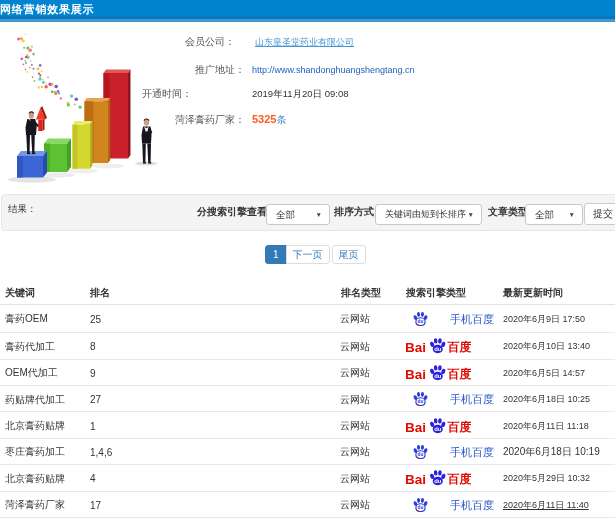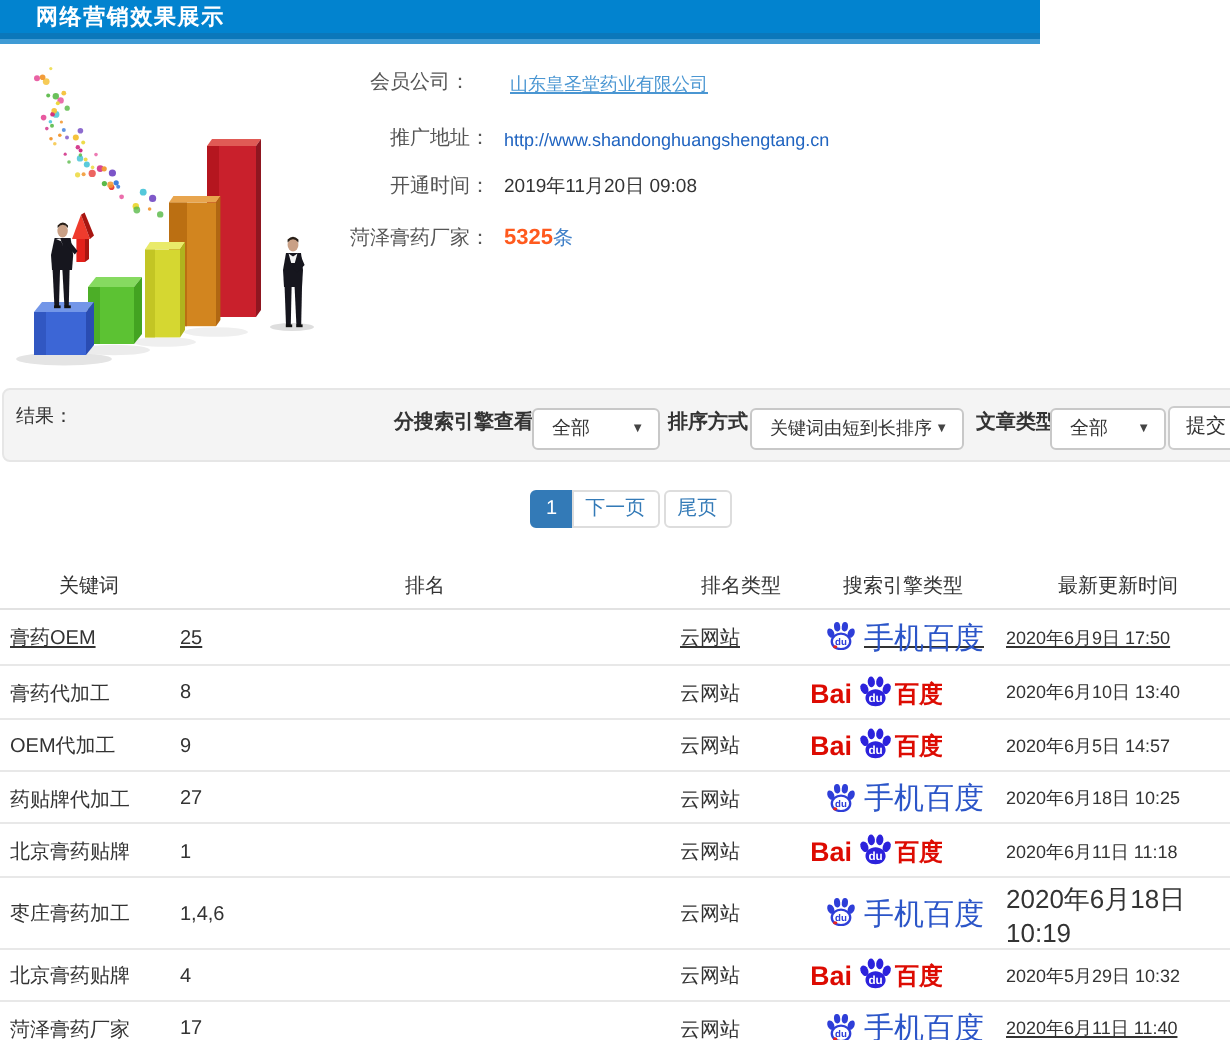--- a/index.html
+++ b/index.html
@@ -1,20 +1,20 @@
 <!DOCTYPE html>
 <html><head>
 <meta charset="utf-8">
 <style>
 * { margin:0; padding:0; box-sizing:border-box; }
 html,body { width:615px; height:520px; background:#fff; font-family:"Liberation Sans",sans-serif; overflow:hidden; }
 body { position:relative; }
-.topbar { position:absolute; left:0; top:0; width:520px; height:22px;
+.topbar { position:absolute; left:0; top:0; width:615px; height:22px;
   background:linear-gradient(#0283cf 0 75%,#0b77ba 75% 88%,#3f9bd5 88% 100%);
-  color:#fff; font-size:11px; font-weight:bold; letter-spacing:0.8px; line-height:19px; padding-left:18px; }
+  color:#fff; font-size:11px; font-weight:bold; letter-spacing:0.8px; line-height:19px; }
 .hero { position:absolute; left:0; top:30px; width:170px; height:155px; }
 .lbl { position:absolute; font-size:10px; color:#555; width:132px; text-align:right; line-height:12px; }
 .val { position:absolute; font-size:9.5px; color:#333; line-height:12px; }
 a.company { font-size:9px; color:#4a96d2; text-decoration:underline; }
 a.url { color:#2064c0; text-decoration:none; }
 .num { color:#ff5a1e; font-weight:bold; font-size:11px; }
 .tiao { color:#4080c8; font-size:10px; }
 .band { position:absolute; left:1px; top:194px; width:620px; height:37px;
   background:#f4f4f4; border:1px solid #e6e6e6; border-radius:4px; }
 .band-lbl { position:absolute; font-size:10px; color:#333; font-weight:bold; line-height:12px; }
@@ -24,34 +24,34 @@
 .btn { position:absolute; left:584px; top:203px; width:46px; height:22px; background:#fff;
   border:1px solid #ccc; border-radius:3px; font-size:10px; color:#333; text-align:left; padding-left:8px; line-height:20px; }
 .pager { position:absolute; left:265px; top:245px; height:20px; font-size:10px; }
 .pg { display:inline-block; float:left; height:19px; line-height:17px; padding:0 6px;
   border:1px solid #ddd; background:#fff; color:#337ab7; }
 .pg.act { background:#337ab7; border-color:#337ab7; color:#fff;
   border-radius:3px 0 0 3px; padding:0 7px; }
 .pg.next { margin-left:-1px; border-radius:0 3px 3px 0; }
 .pg.last { margin-left:2px; border-radius:3px; }
 table.res { position:absolute; left:0; top:279px; width:615px; border-collapse:collapse; table-layout:fixed; }
-table.res th { font-size:10px; color:#333; text-align:center; font-weight:normal; height:25px;
+table.res th { font-size:10px; color:#333; text-align:left; font-weight:bold; height:25px;
   border-bottom:1px solid #e2e2e2; padding:3px 0 0 0; vertical-align:middle; }
 table.res td { font-size:10px; color:#333; height:26.4px; border-bottom:1px solid #e8e8e8;
   padding:2px 0 0 0; vertical-align:middle; }
-table.res tr.r1 td { height:28.7px;text-decoration:underline; }
+table.res tr.r1 td { height:28.7px; }
 .c1 { width:84px; padding-left:5px !important; }
 .c2 { width:251px; }
 .c3 { width:65px; }
 .c4 { width:97px; }
 .c5 { width:118px; }
 td.rank { color:#5588bb; }
 .bd-mobile { display:inline-block; margin-left:12px; vertical-align:middle; }
 .bd-pc { display:inline-block; vertical-align:middle; margin-left:6px; }
-.mb-txt { color:#2b55c8; font-size:15px; vertical-align:middle; margin-left:3px; }
+.mb-txt { color:#2b55c8; font-size:11px; vertical-align:middle; margin-left:21px; }
 </style>
 </head>
 <body>
 <div class="topbar">网络营销效果展示</div>
 
 <svg class="hero" viewBox="0 0 170 155" xmlns="http://www.w3.org/2000/svg">
 
   <ellipse cx="32" cy="149.5" rx="24" ry="3.2" fill="#e4e4e4"></ellipse>
   <ellipse cx="57" cy="145" rx="18" ry="2.6" fill="#ececec"></ellipse>
   <ellipse cx="82" cy="141" rx="16" ry="2.4" fill="#efefef"></ellipse>
@@ -166,21 +166,21 @@
     <circle cx="21.3" cy="8.6" r="1.4" fill="#f29a36" fill-opacity="0.98"></circle>
     <circle cx="28.9" cy="21.6" r="1.0" fill="#ecd93c" fill-opacity="0.99"></circle>
     <circle cx="33.6" cy="24.1" r="1.3" fill="#58b947" fill-opacity="0.82"></circle>
     <circle cx="33.5" cy="38.7" r="1.0" fill="#7a52c7" fill-opacity="0.8"></circle>
   </svg>
 
 <div class="lbl" style="left:103px; top:36px;">会员公司：</div>
 <div class="val" style="left:255px; top:36px;"><a class="company">山东皇圣堂药业有限公司</a></div>
 <div class="lbl" style="left:113px; top:63.5px;">推广地址：</div>
 <div class="val" style="left:252px; top:63.5px;"><a class="url" style="font-size:9px;">http://www.shandonghuangshengtang.cn</a></div>
-<div class="lbl" style="left:113px; top:88px;">开通时间：</div>
+<div class="lbl" style="left:101px; top:88px;text-align:center;">开通时间：</div>
 <div class="val" style="left:252px; top:88px;">2019年11月20日 09:08</div>
 <div class="lbl" style="left:113px; top:114px;">菏泽膏药厂家：</div>
 <div class="val" style="left:252px; top:113px;"><span class="num">5325</span><span class="tiao">条</span></div>
 
 <div class="band"></div>
 <div class="val" style="left:8px; top:203px;">结果：</div>
 <div class="band-lbl" style="left:197px; top:206px;">分搜索引擎查看</div>
 <div class="sel" style="left:266px; top:204px; width:64px;">全部</div>
 <div class="band-lbl" style="left:334px; top:206px;">排序方式</div>
 <div class="sel" style="left:375px; top:204px; width:107px; font-size:9px;">关键词由短到长排序</div>
@@ -293,21 +293,21 @@
     <td style="padding-left:5px;">云网站</td>
         <td><span class="bd-mobile"><svg width="17" height="15" viewBox="0 0 35 30">
               <ellipse cx="7" cy="13" rx="3.4" ry="5" transform="rotate(-24 7 13)" fill="#2e3ed8"></ellipse>
               <ellipse cx="13.5" cy="6.5" rx="3.2" ry="4.8" transform="rotate(-6 13.5 6.5)" fill="#2e3ed8"></ellipse>
               <ellipse cx="21.5" cy="6.5" rx="3.2" ry="4.8" transform="rotate(6 21.5 6.5)" fill="#2e3ed8"></ellipse>
               <ellipse cx="28" cy="13" rx="3.4" ry="5" transform="rotate(24 28 13)" fill="#2e3ed8"></ellipse>
               <path d="M17.5,13.5 c5,0 9.5,3.6 9.5,8.2 c0,4.6 -4.2,7.8 -9.5,7.8 c-5.3,0 -9.5,-3.2 -9.5,-7.8 c0,-4.6 4.5,-8.2 9.5,-8.2 z" fill="#fff" stroke="#2e3ed8" stroke-width="2.4"></path>
               <ellipse cx="11.5" cy="27.2" rx="2.2" ry="1.6" fill="#e62222"></ellipse>
               <text x="17.5" y="25" font-size="10" font-weight="bold" fill="#2e3ed8" text-anchor="middle" font-family="Liberation Sans, sans-serif">du</text>
             </svg></span><span class="mb-txt">手机百度</span></td>
-    <td style="padding-left:6px; font-size:13px;">2020年6月18日 10:19</td>
+    <td style="padding-left:6px; font-size:10px;">2020年6月18日 10:19</td>
   </tr>
   <tr>
     <td class="c1">北京膏药贴牌</td>
         <td class="rank" style="padding-left:6px;">4</td>
     <td style="padding-left:5px;">云网站</td>
         <td><span class="bd-pc"><svg width="65" height="17" viewBox="0 0 65 17">
               <text x="-1" y="14.5" font-size="13.5" font-weight="bold" fill="#dd0b02" font-family="Liberation Sans, sans-serif">Bai</text>
               <g transform="translate(22.5,0.5) scale(0.53)">
                 <ellipse cx="7" cy="13" rx="3.6" ry="5.2" transform="rotate(-24 7 13)" fill="#2c22dc"></ellipse>
                 <ellipse cx="13.5" cy="6.5" rx="3.4" ry="5" transform="rotate(-6 13.5 6.5)" fill="#2c22dc"></ellipse>

